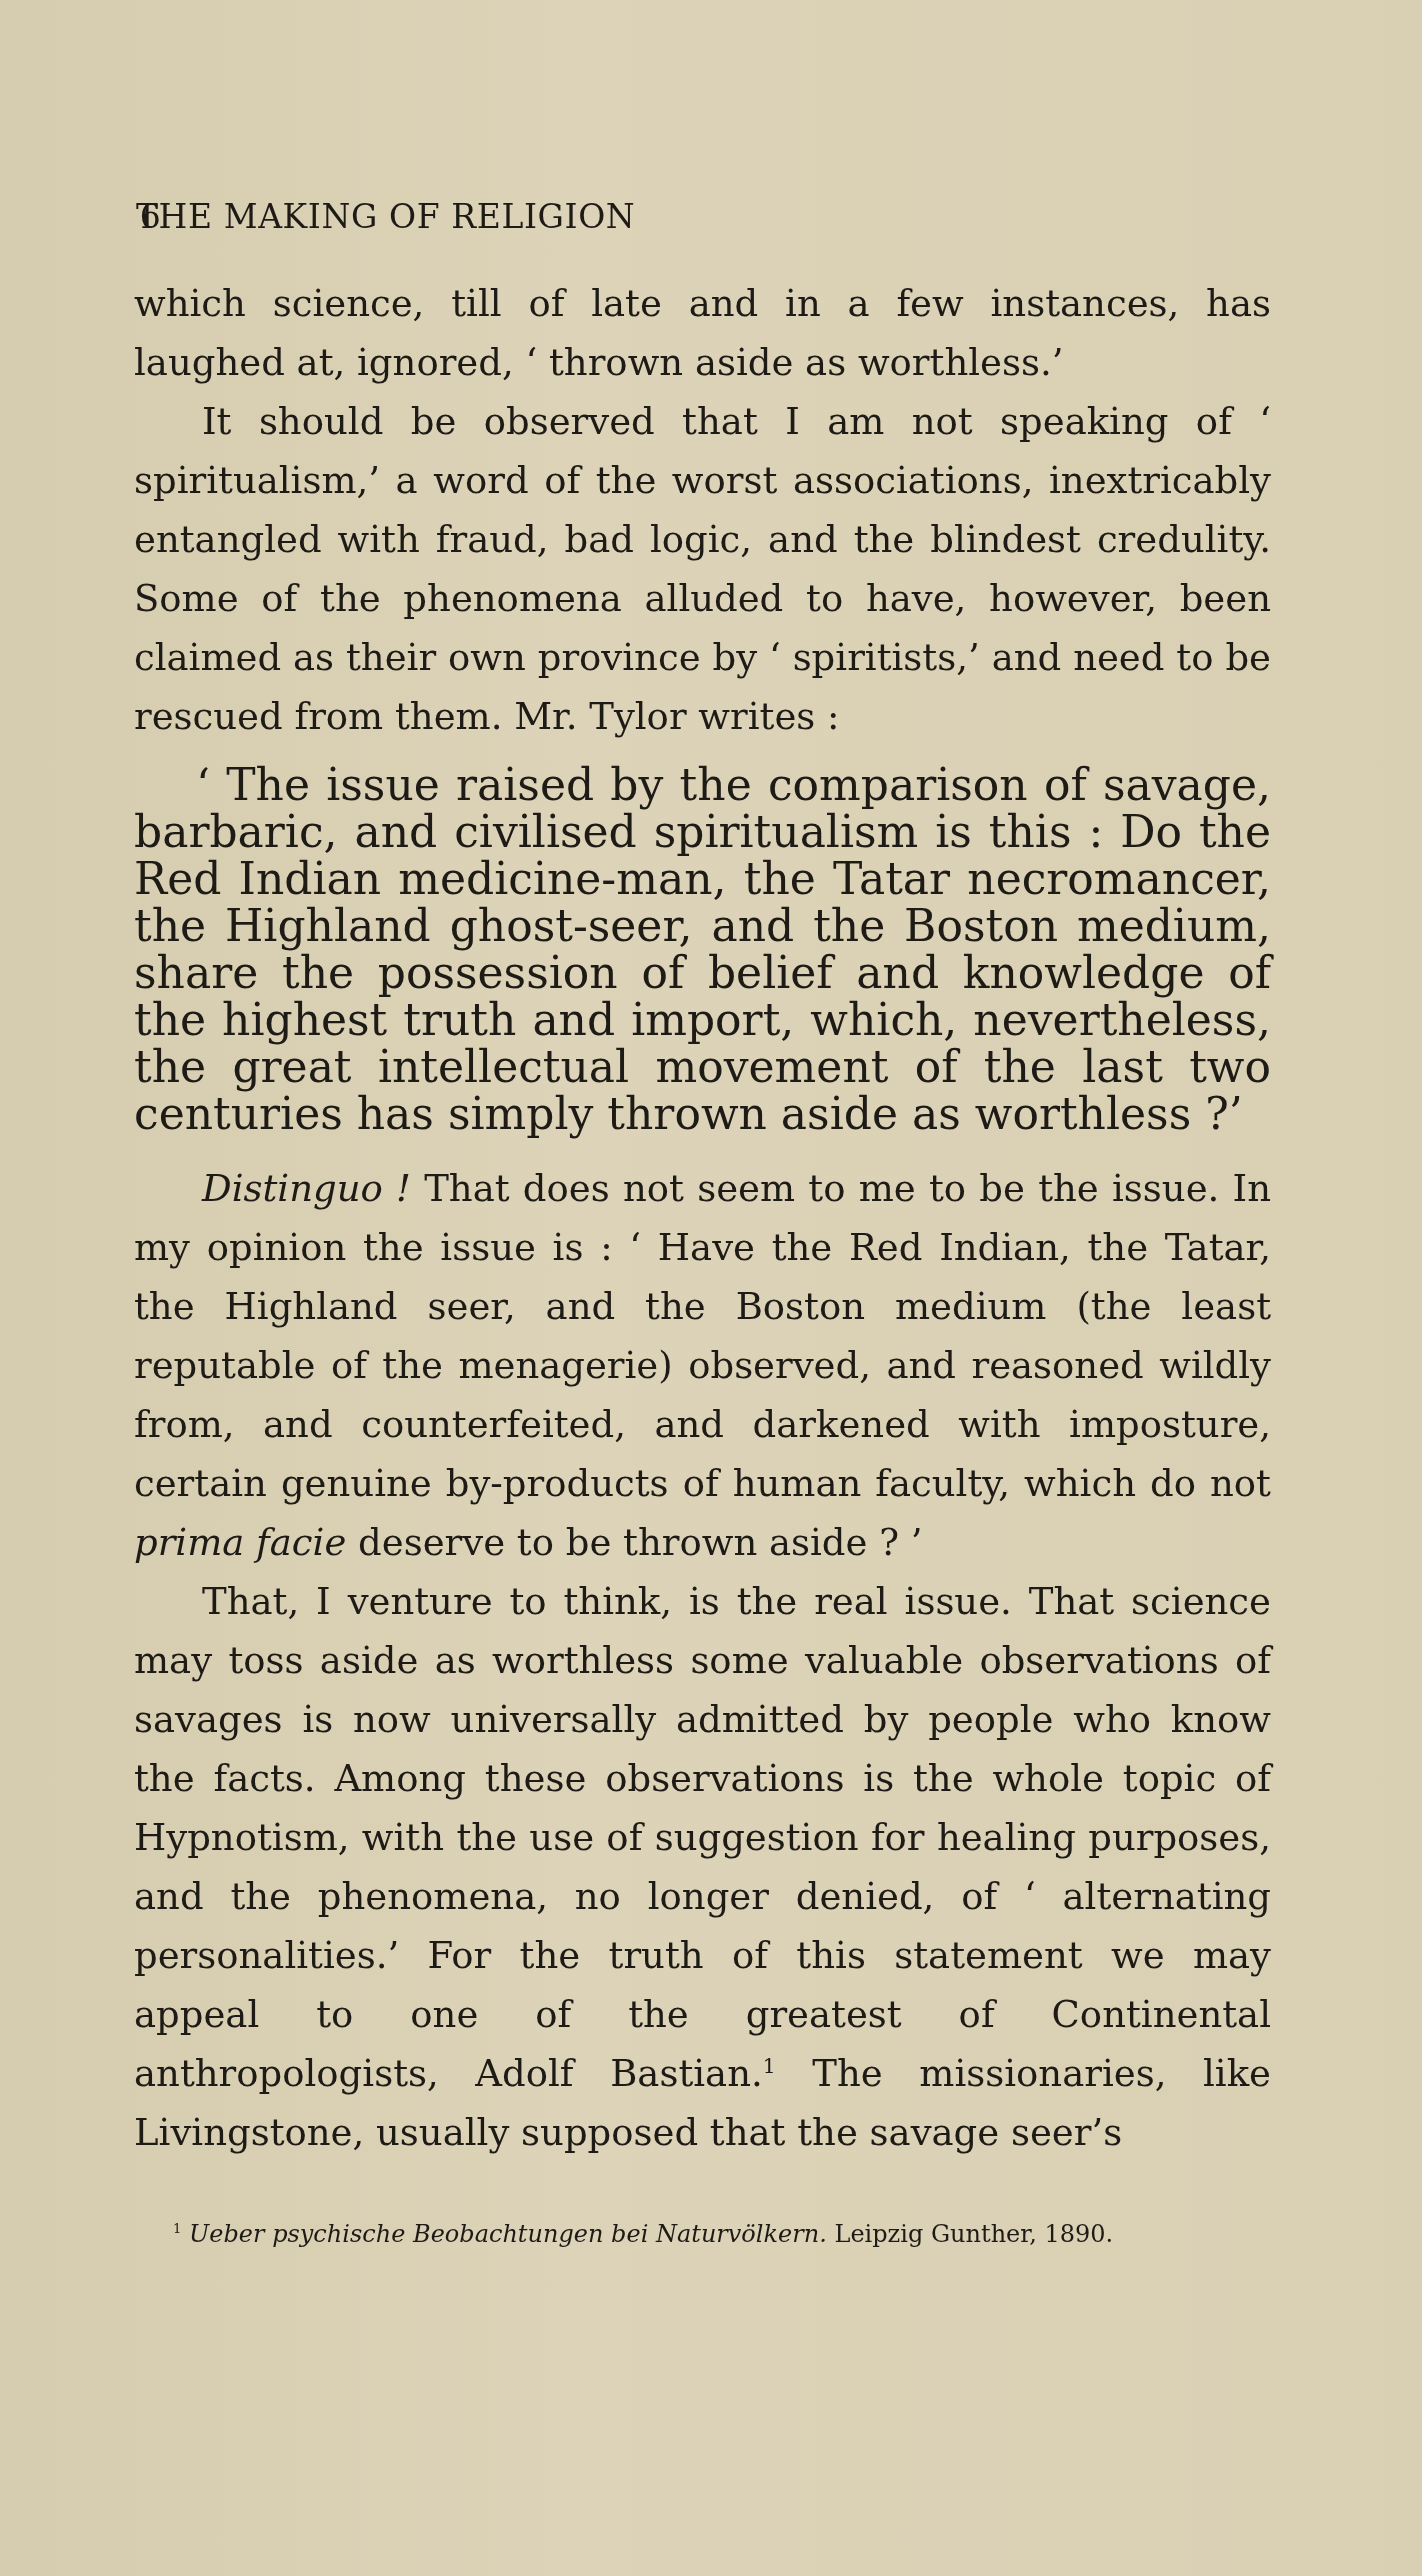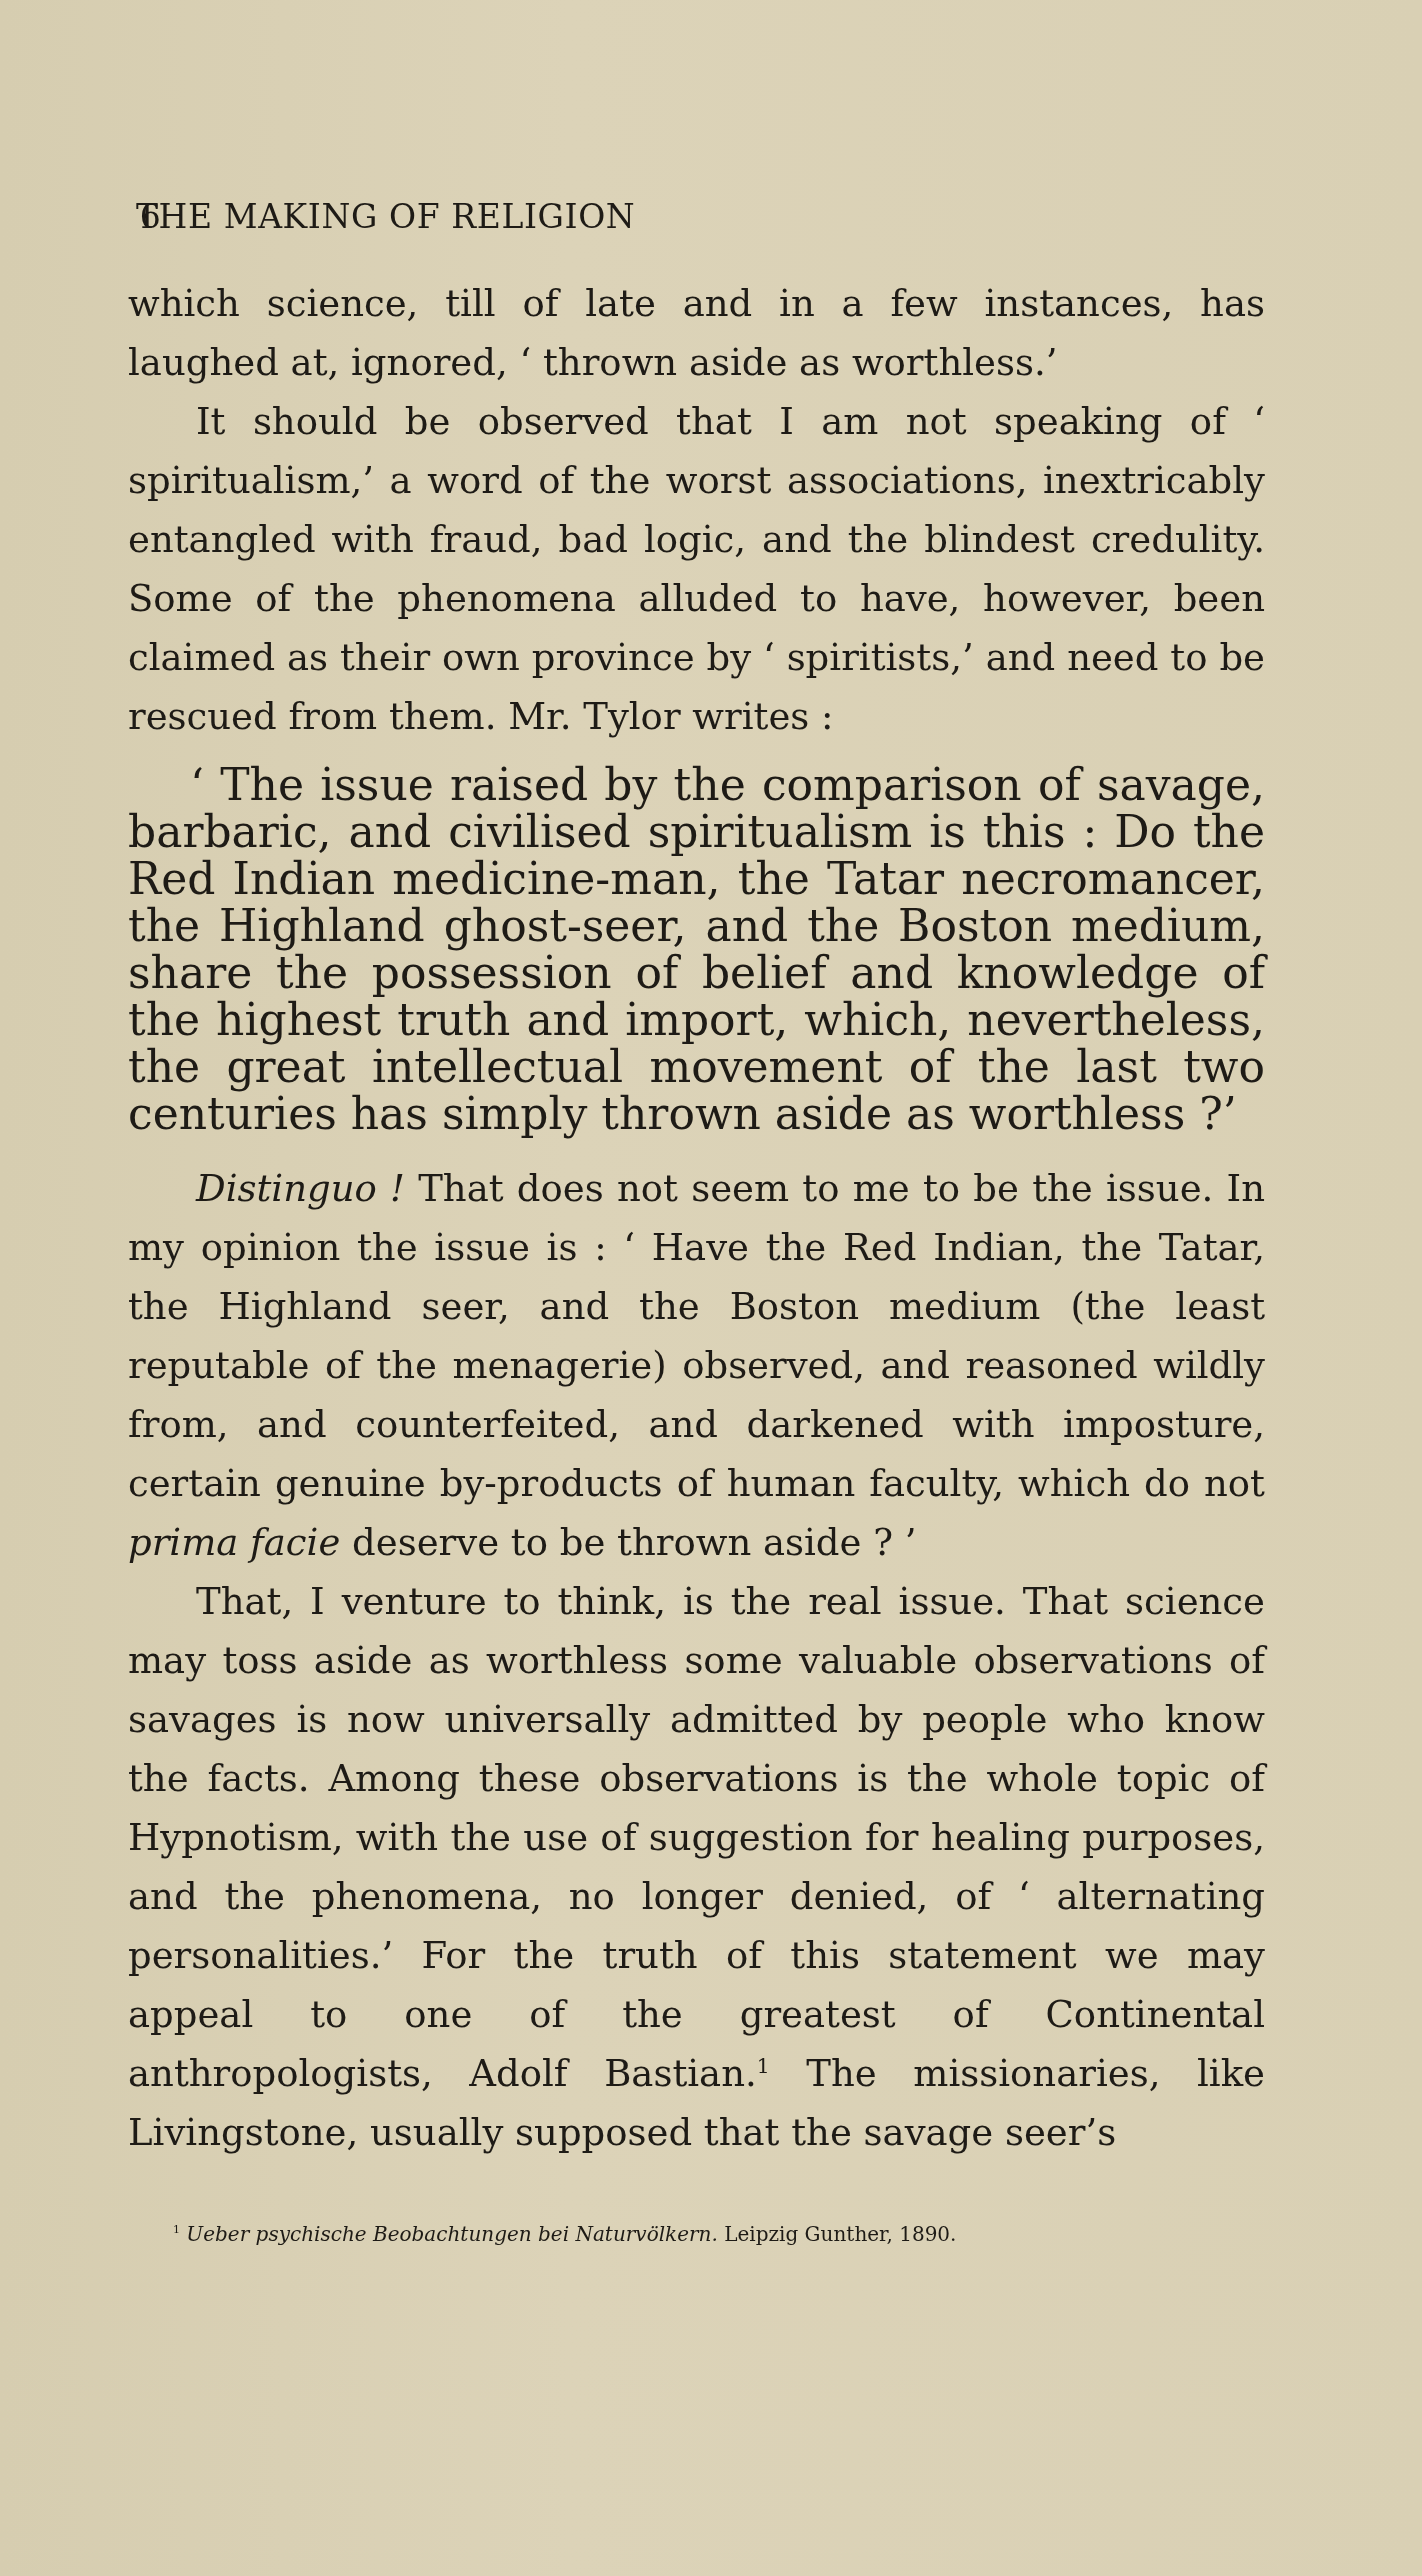--- a/index.html
+++ b/index.html
@@ -15,33 +15,33 @@
     position: absolute; left: 0; top: 0; width: 1423px; height: 2576px;
     background: linear-gradient(90deg, #d6cdb0 0%, #dcd3b8 40%, #d9d0b4 100%);
   }
   .header {
     position: absolute; top: 197px; left: 136px; width: 1159px; height: 49px;
     font-size: 33px; letter-spacing: 0.6px;
   }
   .page-number { position: absolute; left: 3.7px; top: 0; }
   .running-title { position: absolute; left: 0; right: 0; top: 0; }
   .body {
-    position: absolute; top: 274px; left: 128px; width: 1137px;
+    position: absolute; top: 274px; left: 134px; width: 1137px;
     font-size: 37px; line-height: 59px; text-align: justify;
   }
   .body p { margin: 0; text-indent: 0; }
   .body p.indent { text-indent: 68px; }
   .quote {
     font-size: 44px; line-height: 47px; margin: 15px 0 22px 0;
   }
   .quote p { margin: 0; text-indent: 62px; }
   em { font-style: italic; }
   .footnote {
     position: absolute; top: 2213px; left: 136px; width: 1137px;
-    font-size: 20px; line-height: 42px; text-align: justify;
+    font-size: 24px; line-height: 42px; text-align: justify;
   }
   .footnote p { margin: 0; text-indent: 37px; }
   sup { font-size: 0.55em; vertical-align: super; line-height: 0; }
 </style>
 </head>
 <body>
 
 <div class="page">
   <div class="header">
     <span class="page-number">6</span>

